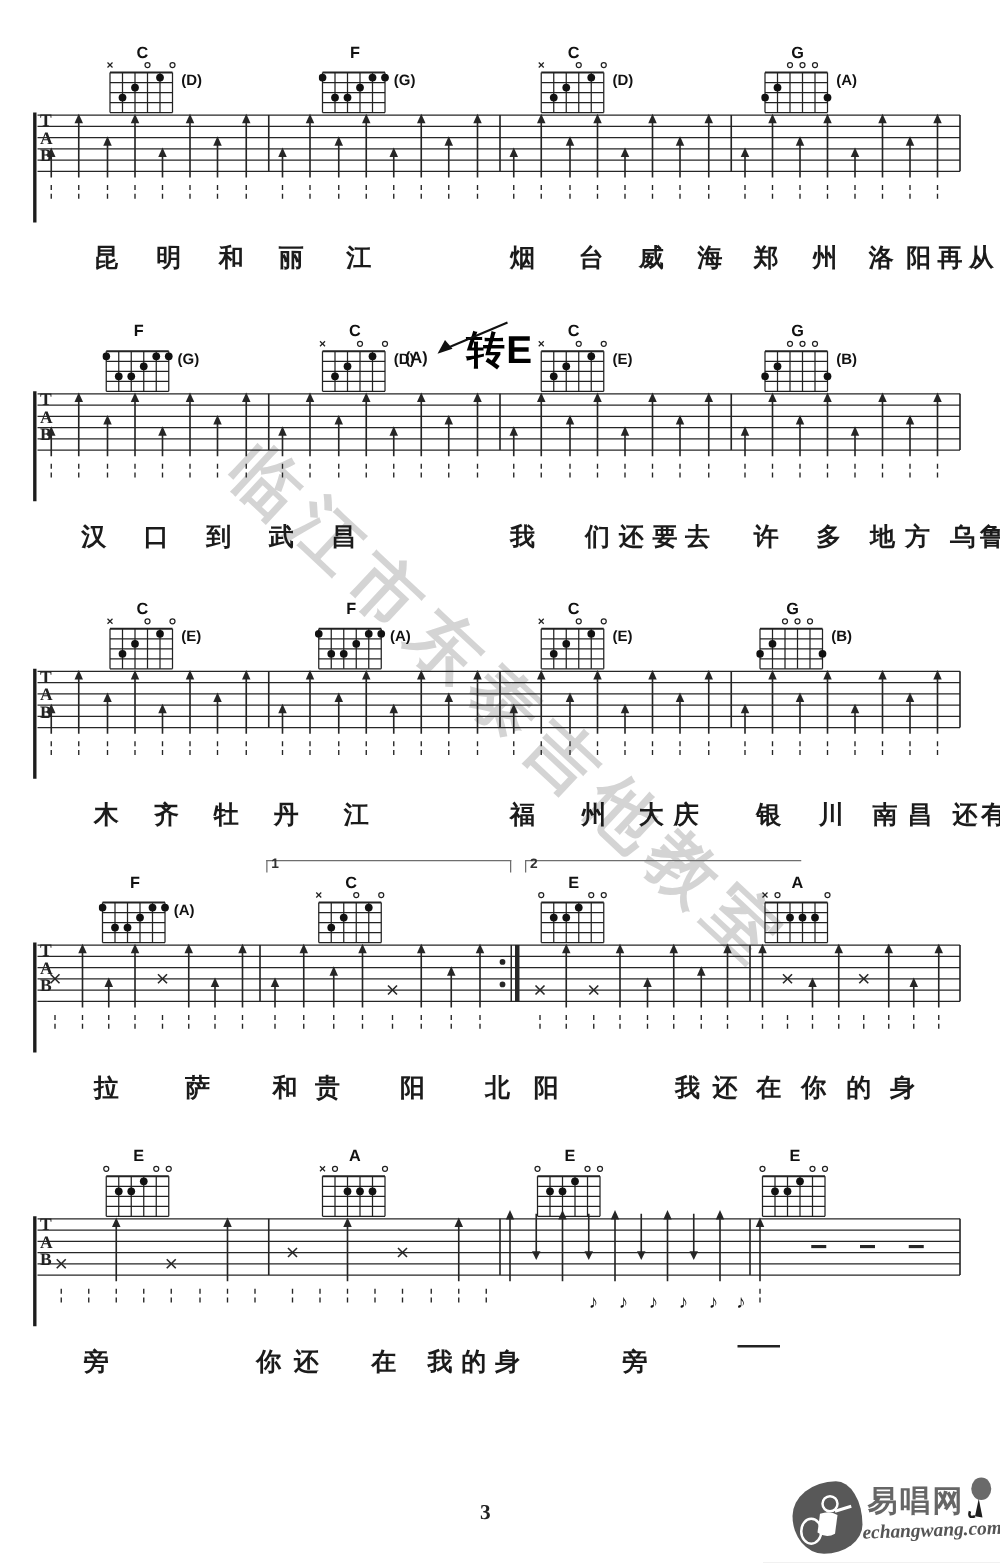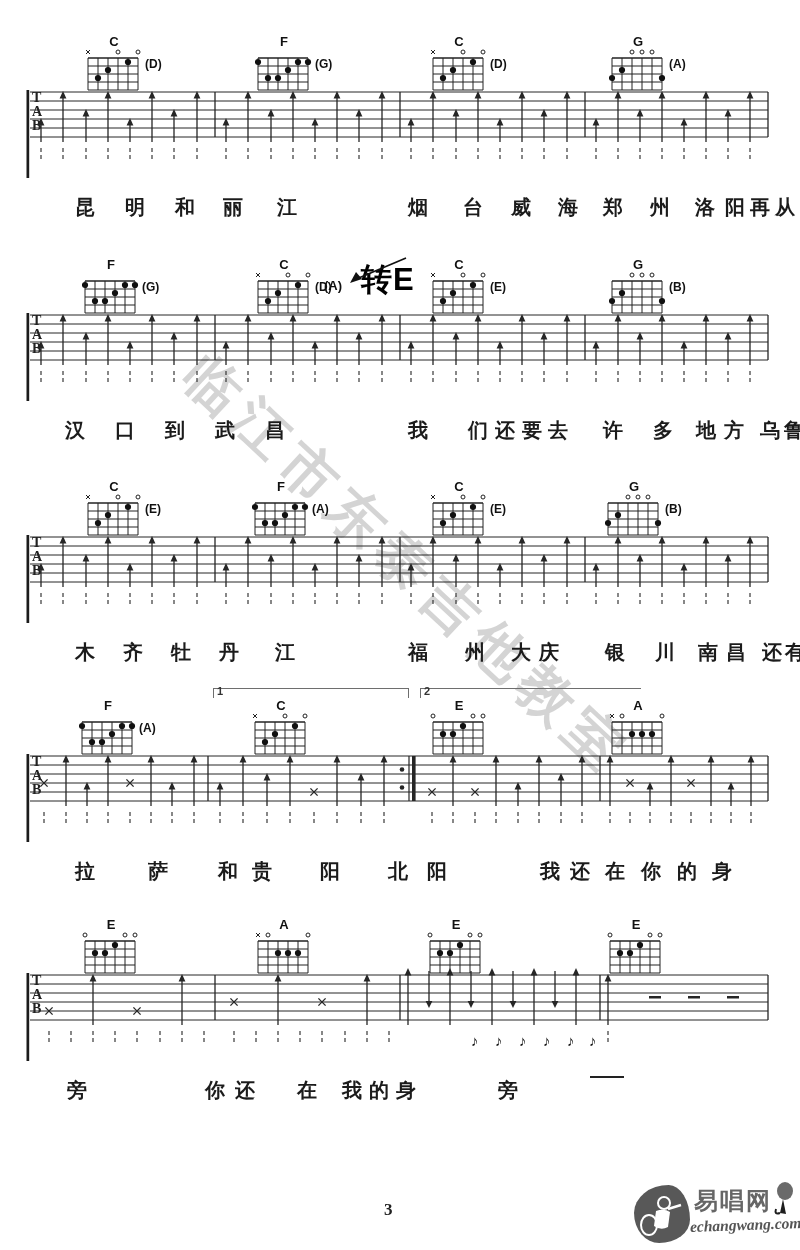--- a/index.html
+++ b/index.html
@@ -12,21 +12,21 @@
   .chord .nm{width:58px;text-align:center;font:700 13px "Liberation Sans",sans-serif;color:#111;height:13px;line-height:13px;}
   .chord .lbl{position:absolute;left:60px;top:22px;font:700 12px "Liberation Sans",sans-serif;color:#111;}
   .tab-letter{position:absolute;left:32px;font:700 14px "Liberation Serif",serif;color:#222;line-height:14px;}
   .volta{position:absolute;height:9px;border-top:1.7px solid #6e6e6e;border-left:1.7px solid #6e6e6e;}
   .volta.hook{border-right:1.7px solid #6e6e6e;}
   .volta .vl{position:absolute;left:3px;top:-4px;font:700 11px "Liberation Sans",sans-serif;color:#333;}
   .watermark{position:absolute;left:218px;top:338px;transform:rotate(43deg);transform-origin:0 0;
              font-family:"Liberation Serif",serif;font-size:56px;font-weight:700;letter-spacing:9px;
              color:rgba(148,148,148,0.40);white-space:nowrap;pointer-events:none;}
   .ann-pre{position:absolute;left:324px;top:278px;font:700 13px "Liberation Sans",sans-serif;color:#111;}
-  .ann-txt{position:absolute;left:361px;top:259px;font:900 31px "Liberation Sans",sans-serif;color:#000;letter-spacing:1px;}
+  .ann-txt{position:absolute;left:373px;top:259px;font:900 31px "Liberation Sans",sans-serif;color:#000;letter-spacing:1px;}
   .ann-arrow{position:absolute;left:334px;top:248px;}
   .melisma{position:absolute;border-top:2.6px solid #222;width:34px;height:0;}
   .pagenum{position:absolute;left:384px;top:1200px;font:700 17px "Liberation Serif",serif;color:#222;}
   .logo{position:absolute;left:634px;top:1183px;width:164px;height:64px;}
   .logo .pick{position:absolute;left:0;top:2px;width:56px;height:58px;background:#585858;
               border-radius:62% 38% 55% 45% / 48% 60% 40% 52%;}
   .logo .sitename{position:absolute;left:60px;top:2px;font:700 24px "Liberation Serif",serif;
                   color:#666;letter-spacing:2px;white-space:nowrap;}
   .logo .siteurl{position:absolute;left:56px;top:33px;font:italic 700 15.5px "Liberation Serif",serif;
                  color:#555;white-space:nowrap;transform:rotate(-2deg);}

